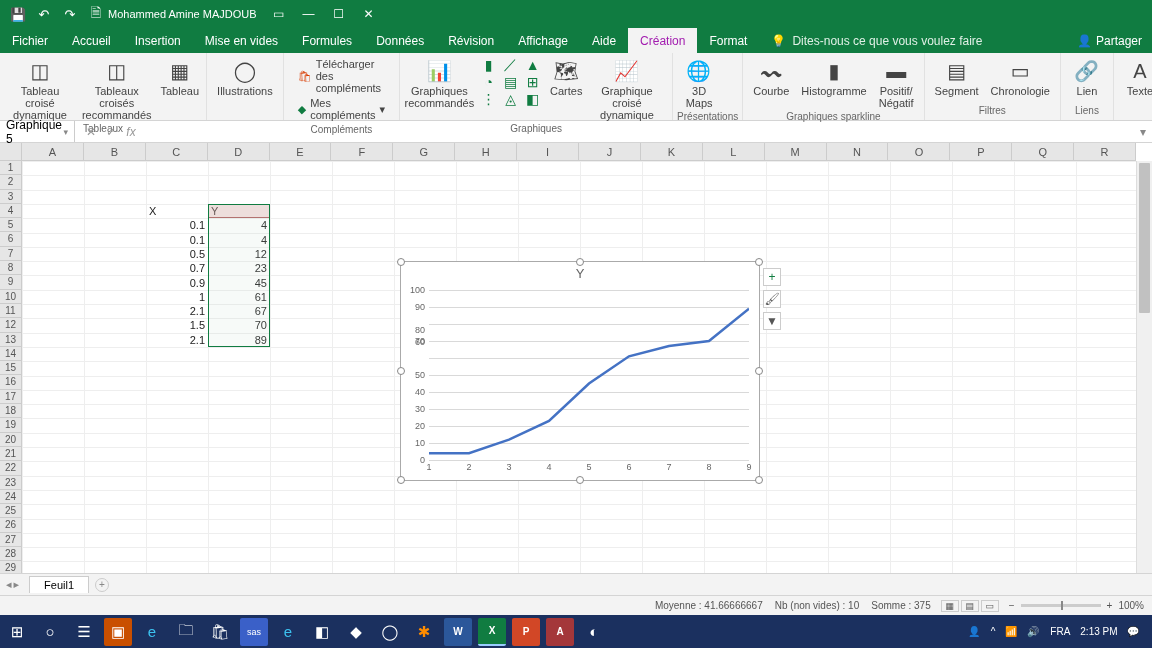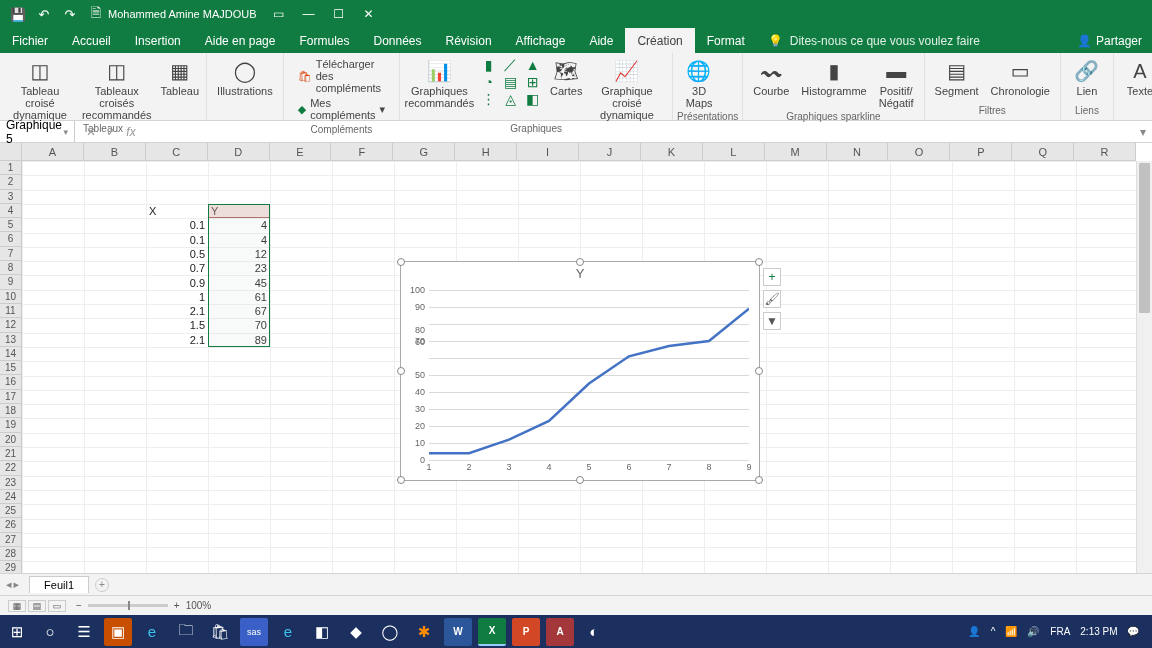--- a/index.html
+++ b/index.html
@@ -8,21 +8,21 @@
 .titlebar { height: 28px; background: #107c41; display: flex; align-items: center; color: #fff; padding: 0 6px; }
 .titlebar .qat { display: flex; gap: 2px; align-items: center; }
 .titlebar .qat span { width: 24px; height: 24px; display: flex; align-items: center; justify-content: center; font-size: 13px; }
 .titlebar .title { flex: 1; text-align: center; font-size: 12px; }
 .titlebar .user { font-size: 11px; margin-right: 8px; }
 .titlebar .winctrl { display: flex; gap: 2px; }
 .titlebar .winctrl span { width: 28px; height: 24px; display: flex; align-items: center; justify-content: center; font-size: 12px; }
 
 .menubar { height: 25px; background: #107c41; display: flex; align-items: center; color: #fff; font-size: 12px; }
 .menubar .tab { padding: 0 12px; height: 100%; display: flex; align-items: center; cursor: pointer; }
-.menubar .tab.active { background: #f3f3f3; color: #404040; }
+.menubar .tab.active { background: #f3f3f3; color: #a21caf; }
 .menubar .share { margin-left: auto; padding: 0 10px; display: flex; align-items: center; gap: 4px; }
 .menubar .tellme { display: flex; align-items: center; gap: 6px; padding-left: 12px; color: #e0f0e6; }
 
 .ribbon { height: 68px; background: #f3f3f3; border-bottom: 1px solid #d4d4d4; display: flex; font-size: 11px; }
 .rgroup { display: flex; flex-direction: column; border-right: 1px solid #e1e1e1; padding: 2px 4px 0; }
 .rgroup .btns { flex: 1; display: flex; align-items: flex-start; gap: 0; }
 .rgroup .glabel { text-align: center; color: #666; font-size: 10px; height: 15px; }
 .rbtn { display: flex; flex-direction: column; align-items: center; padding: 2px 6px; cursor: pointer; min-width: 38px; }
 .rbtn .ricon { width: 32px; height: 28px; display: flex; align-items: center; justify-content: center; font-size: 20px; color: #444; }
 .rbtn .rlabel { font-size: 11px; color: #444; text-align: center; line-height: 1.1; }
@@ -95,21 +95,21 @@
     <span>—</span>
     <span>☐</span>
     <span>✕</span>
   </div>
 </div>
 
 <div class="menubar">
   <div class="tab">Fichier</div>
   <div class="tab">Accueil</div>
   <div class="tab">Insertion</div>
-  <div class="tab">Aide en page</div>
+  <div class="tab">Mise en vides</div>
   <div class="tab">Formules</div>
   <div class="tab">Données</div>
   <div class="tab">Révision</div>
   <div class="tab">Affichage</div>
   <div class="tab">Aide</div>
   <div class="tab active">Création</div>
   <div class="tab">Format</div>
   <div class="tellme">
     <span>💡</span>
     <span>Dites-nous ce que vous voulez faire</span>
@@ -462,20 +462,25 @@
 <div class="sheets">
   <div class="nav">
     <span>◂</span>
     <span>▸</span>
   </div>
   <div class="tab">Feuil1</div>
   <div class="add">+</div>
 </div>
 
 <div class="statusbar">
+  <div class="stats">
+    <span>Moyenne : 41.66666667</span>
+    <span>Nb (non vides) : 10</span>
+    <span>Somme : 375</span>
+  </div>
   <div class="views">
     <span>▦</span>
     <span>▤</span>
     <span>▭</span>
   </div>
   <div class="zoom">
     <span>−</span>
     <div class="slider"></div>
     <span>+</span>
     <span>100%</span>

